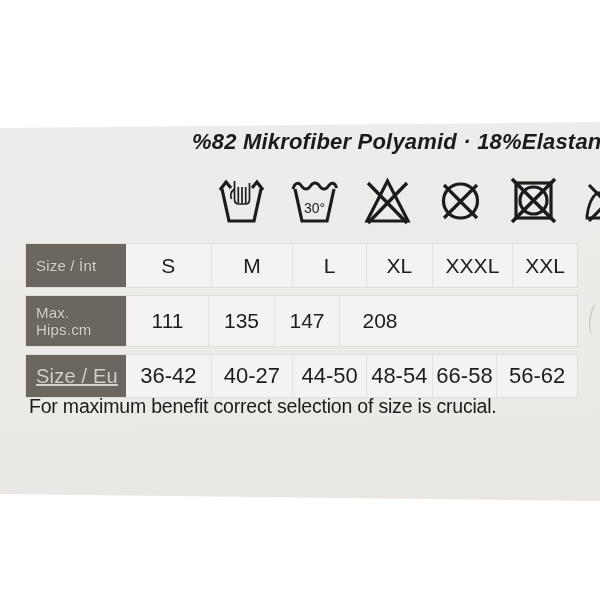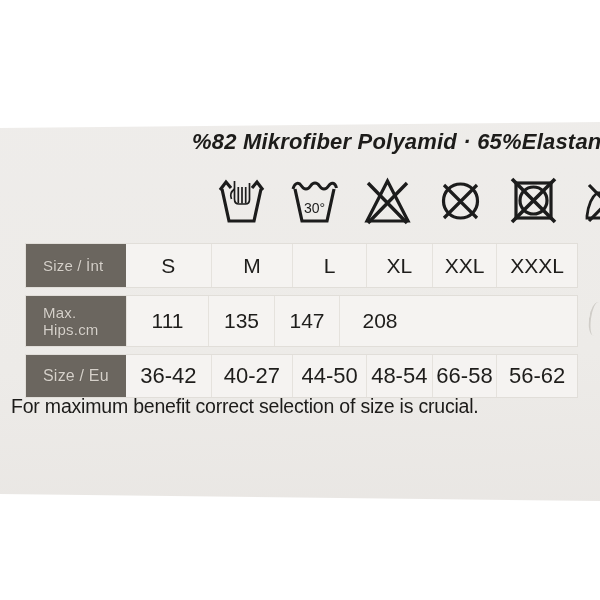--- a/index.html
+++ b/index.html
@@ -33,57 +33,57 @@
   .size-table{position:absolute;left:25px;top:243px;width:553px;}
   .trow{
     display:flex;align-items:stretch;height:45px;margin-bottom:7px;
     background:#f5f3f1;border:1px solid #e1ded9;box-sizing:border-box;
   }
   .trow:nth-child(2){height:52px;}
   .trow:nth-child(3){height:44px;margin-bottom:0;}
   .rowhead{
     width:100px;flex:0 0 100px;background:#6b665f;
     color:#d6d1ca;display:flex;align-items:center;
-    padding-left:17px;box-sizing:border-box;
+    padding-left:10px;box-sizing:border-box;
     font-size:15px;letter-spacing:.2px;
     text-shadow:0 0 1px rgba(0,0,0,.25);
   }
-  .trow:nth-child(3) .rowhead{font-size:16px;}
+  .trow:nth-child(3) .rowhead{font-size:20px;text-decoration:underline;}
   .cell{
     display:flex;align-items:center;justify-content:center;
     color:#1e1d1b;font-size:21px;box-sizing:border-box;
     border-left:1px solid #e5e2dd;
   }
   .cell.c0{border-left:none;width:85px;}
   .cell.c1{width:82px;}
   .cell.c2{width:74px;}
   .cell.c3{width:66px;}
   .cell.c4{width:65px;}
   .cell.c5{width:81px;}
   .trow:nth-child(3) .cell{font-size:22px;}
 
   .footnote{
-    position:absolute;left:11px;top:395px;
+    position:absolute;left:29px;top:395px;
     font-size:19.5px;color:#1c1b19;white-space:nowrap;letter-spacing:-.2px;
   }
 
   
   .artifact{
     position:absolute;left:589px;top:302px;width:12px;height:34px;
     border-left:2px solid #b9b5af;border-radius:50%;opacity:.55;
     transform:rotate(8deg);
   }
 </style>
 </head>
 <body>
 
 <div class="stage">
   <div class="label">
 
-    <div class="composition">%82 Mikrofiber Polyamid · 65%Elastan</div>
+    <div class="composition">%82 Mikrofiber Polyamid · 18%Elastan</div>
 
     <div class="symbols">
 
       <span>
         <svg width="47" height="50" viewBox="0 0 47 50" fill="none" stroke="#1c1c1c">
           <path d="M4,13 L11,45 L36,45 L43,13" stroke-width="3.2"></path>
           <path d="M2,14 L8,6 L13,12 M34,12 L39,6 L45,14" stroke-width="3.2"></path>
           <g stroke-width="1.7">
             <path d="M16.5,5 L16.5,23 Q16.5,28 21,28 L27.5,28 Q31.5,28 31.5,23.5 L31.5,7"></path>
             <path d="M20.3,11 L20.3,27"></path>
@@ -133,22 +133,22 @@
     </div>
 
     <div class="size-table">
 
       <div class="trow">
         <div class="rowhead">Size / İnt</div>
         <div class="cell c0">S</div>
         <div class="cell c1">M</div>
         <div class="cell c2">L</div>
         <div class="cell c3">XL</div>
+        <div class="cell c5">XXXL</div>
         <div class="cell c4">XXL</div>
-        <div class="cell c5">XXXL</div>
       </div>
 
       <div class="trow">
         <div class="rowhead">Max. Hips.cm</div>
         <div class="cell c1">111</div>
         <div class="cell c3">135</div>
         <div class="cell c4">147</div>
         <div class="cell c5">208</div>
       </div>
 

